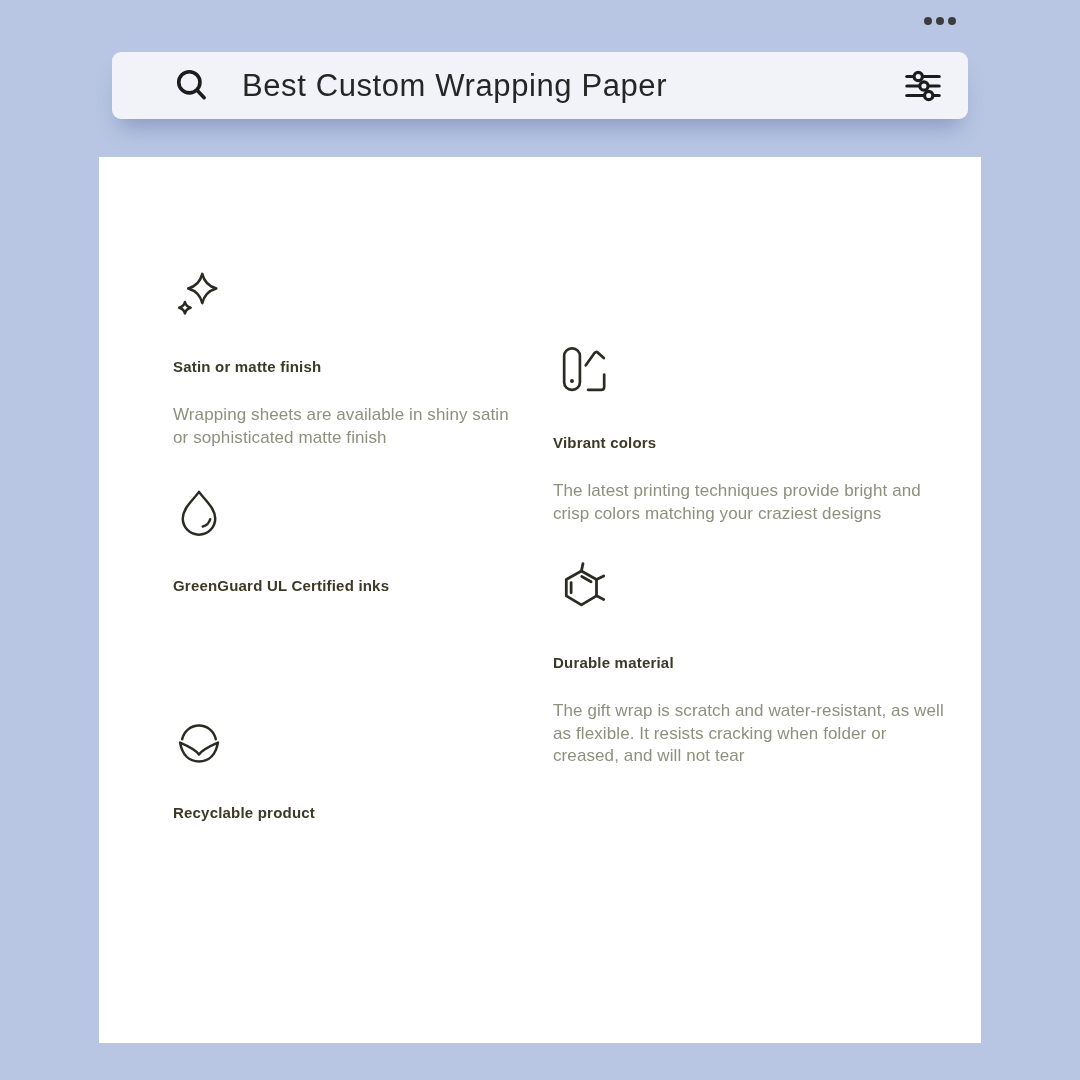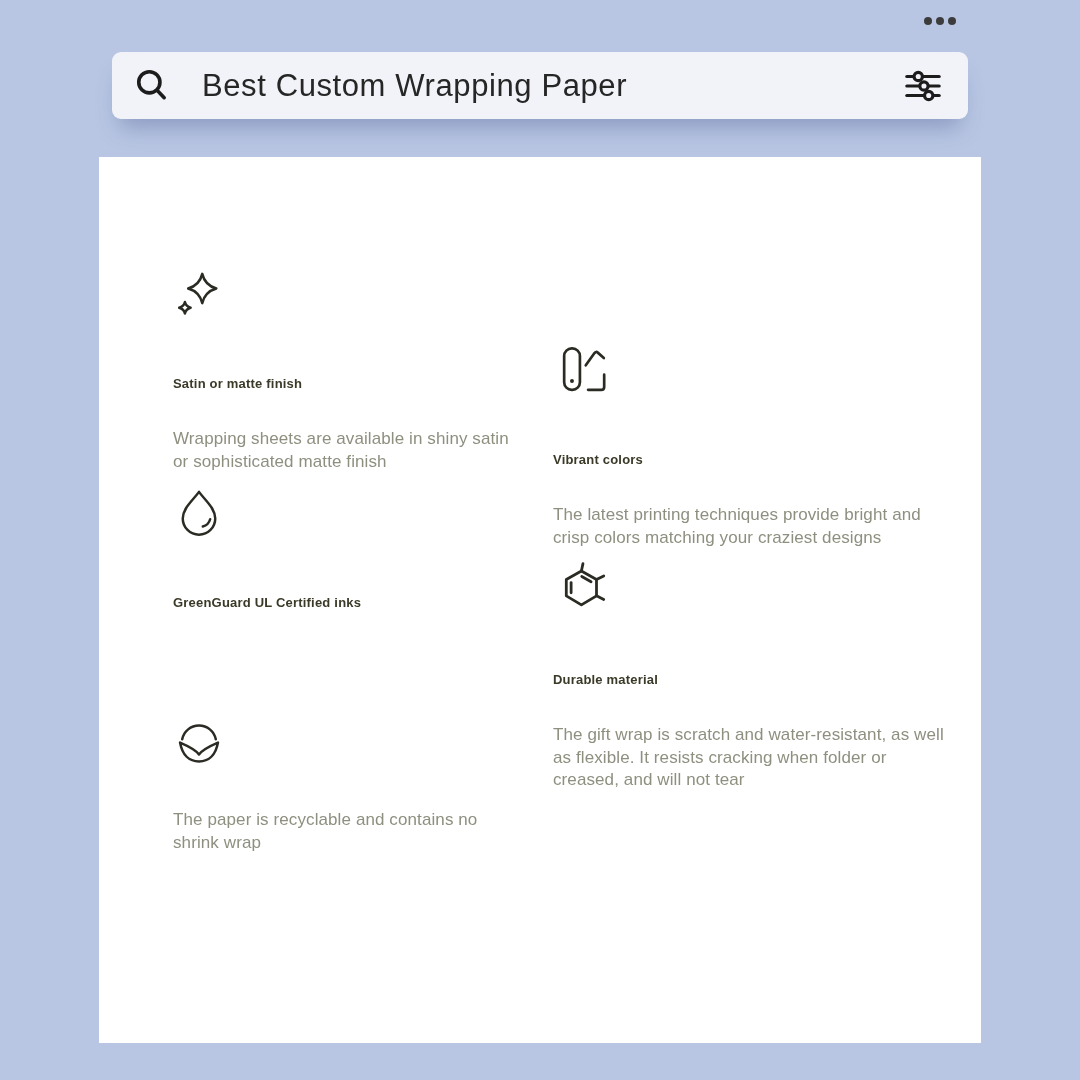--- a/index.html
+++ b/index.html
@@ -19,44 +19,45 @@
   
   .menu-dots{position:absolute;top:17px;left:924px;display:flex;gap:4px;cursor:pointer;}
   .menu-dots span{width:8px;height:8px;border-radius:50%;background:var(--dots);display:block;}
 
   
   .search-bar{
     position:absolute;left:112px;top:52px;width:856px;height:67px;
     background:var(--search-bg);border-radius:9px;
     display:flex;align-items:center;
     box-shadow:0 16px 22px -8px rgba(62,82,138,.38);
+    padding-left:40px;
   }
   .search-bar .mag{margin-left:22px;flex:0 0 auto;}
   .search-input{
     flex:1;margin-left:32px;border:none;outline:none;background:transparent;
     font-family:"Liberation Sans","DejaVu Sans",sans-serif;
     font-size:31px;font-weight:300;letter-spacing:.6px;color:var(--search-text);
   }
   .search-bar .sliders{margin-right:26px;flex:0 0 auto;cursor:pointer;}
 
   
   .card{
     position:absolute;left:99px;top:157px;width:882px;height:886px;
     background:var(--card-bg);
   }
 
   .feature{position:absolute;}
   .feature .f-icon{display:block;}
   .feature h3{
-    font-size:13px;font-weight:700;letter-spacing:.2px;
-    color:var(--heading-text);margin-top:50px;
+    font-size:15px;font-weight:700;letter-spacing:.2px;
+    color:var(--heading-text);margin-top:32px;
   }
   .feature p{
     font-size:17px;line-height:22.5px;letter-spacing:.1px;
-    color:var(--body-text);margin-top:37px;
+    color:var(--body-text);margin-top:29px;
   }
   .col-left{left:74px;width:350px;}
   .col-right{left:454px;width:400px;}
   .f1{top:111px;} .f2{top:328px;} .f3{top:559px;} .f4{top:185px;} .f5{top:401px;}
 
   svg.icon{stroke:var(--icon-ink);fill:none;stroke-width:2.3;stroke-linecap:round;stroke-linejoin:round;}
   svg.ui{stroke:#1c1c1c;fill:none;stroke-linecap:round;stroke-linejoin:round;}
 </style>
 </head>
 <body>
@@ -108,21 +109,21 @@
       <h3>GreenGuard UL Certified inks</h3>
     </article>
 
     <article class="feature col-left f3">
       <span class="f-icon">
         <svg class="icon" width="52" height="52" viewBox="0 0 48 48">
           <path d="M8.5 21.5 A15.8 15.8 0 0 1 39.5 21.5"></path>
           <path d="M6.5 24.5 C13.5 27.5 20.8 30.8 24 35.5 C27.2 30.8 34.5 27.5 41.5 24.5 C39.5 36 33 42 24 42 C15 42 8.5 36 6.5 24.5 Z"></path>
         </svg>
       </span>
-      <p>The paper is recyclable and contains no shrink wrap</p>
+      <h3>Recyclable product</h3>
     </article>
 
     <article class="feature col-right f4">
       <span class="f-icon">
         <svg class="icon" width="62" height="56" viewBox="0 0 48 48">
           <rect x="7" y="5.5" width="13.5" height="35.5" rx="6.5"></rect>
           <circle cx="13.7" cy="33.5" r="1.7" fill="#2b2b24" stroke="none"></circle>
           <path d="M25.5 20 L33 9.5 Q34.3 7.8 35.8 9.1 L41 13.8"></path>
           <path d="M27.5 41 L38.8 41 Q41.3 41 41.3 38.5 L41.3 28"></path>
         </svg>

